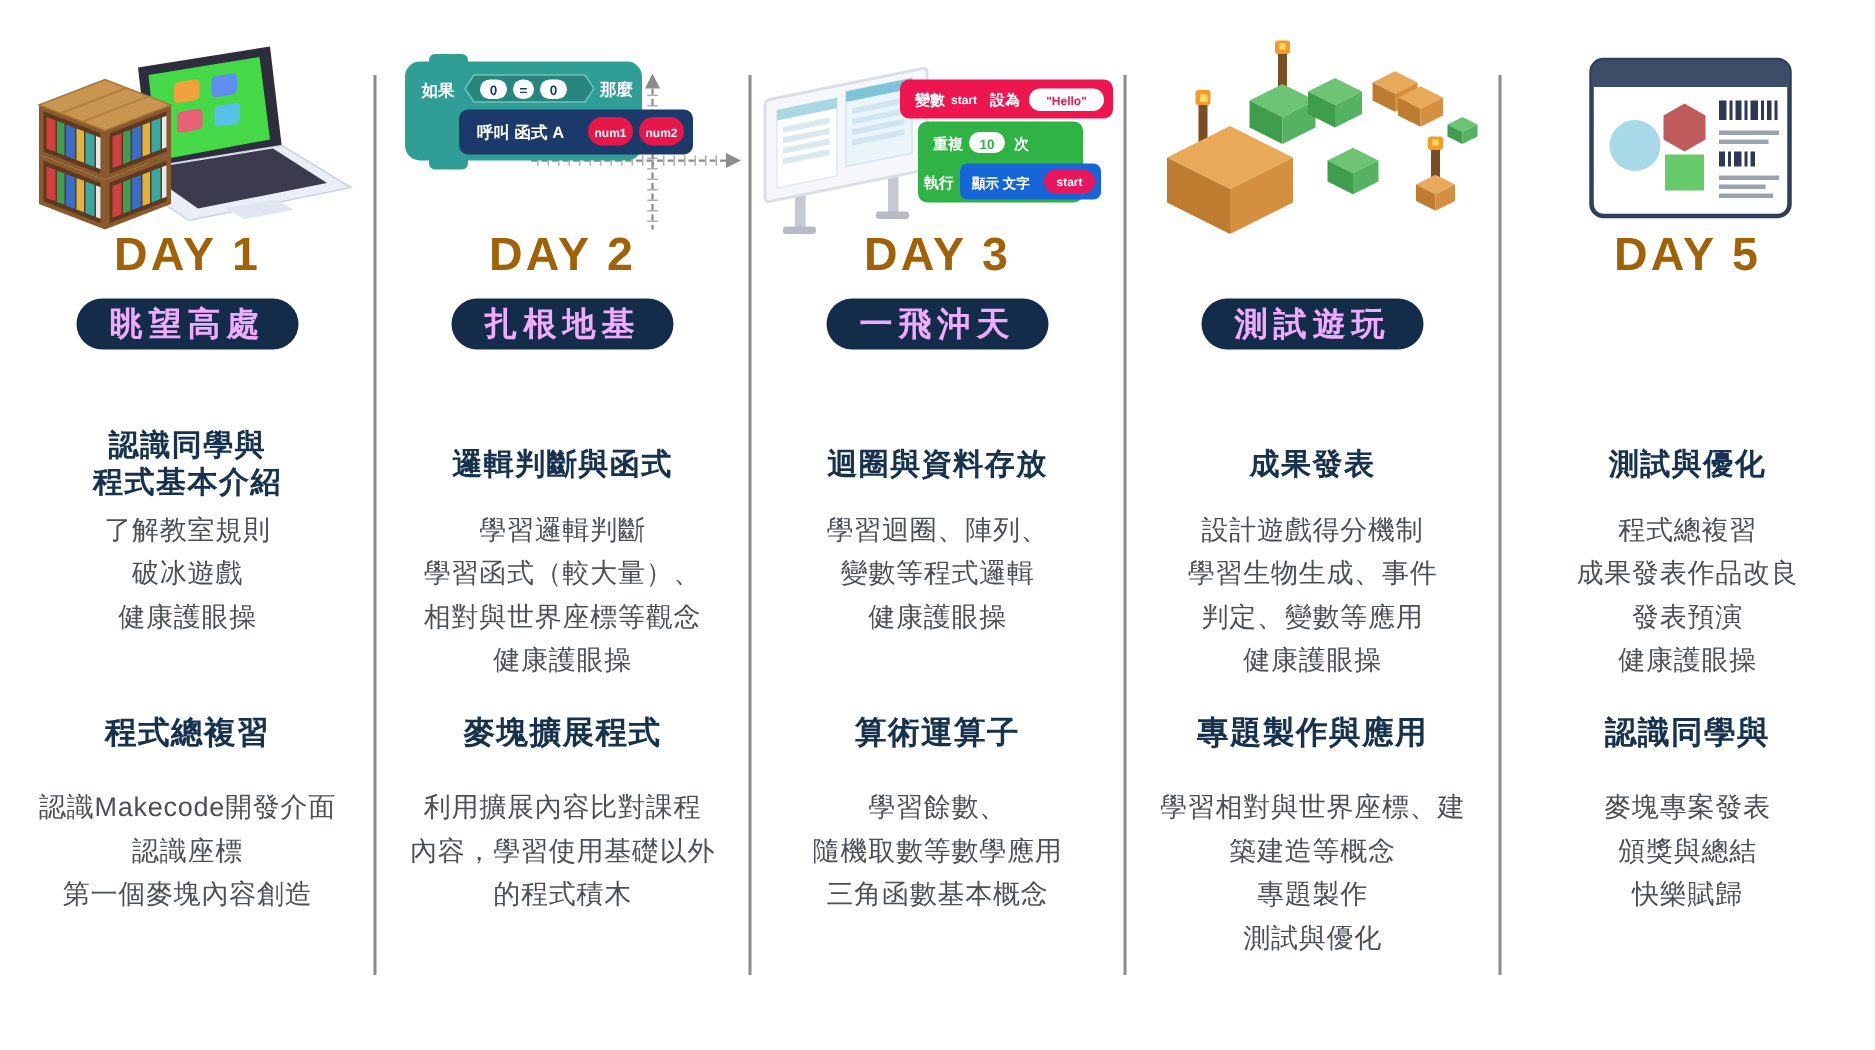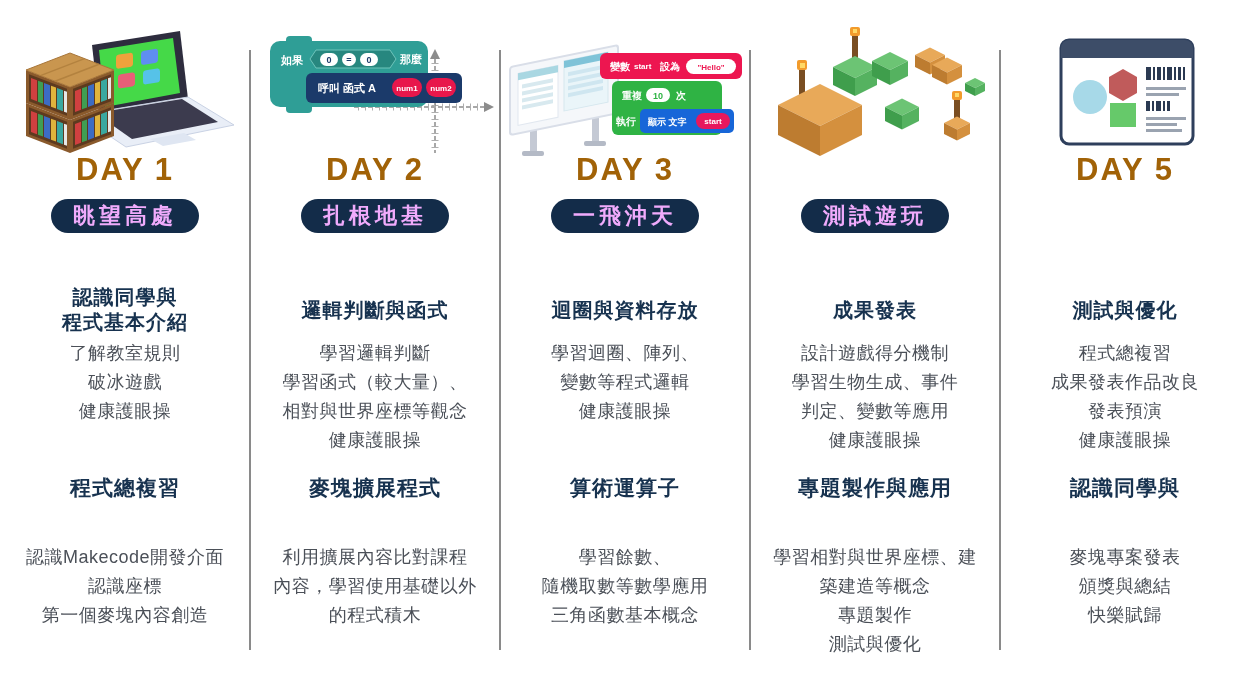--- a/index.html
+++ b/index.html
@@ -27,21 +27,21 @@
     position:absolute;left:5px;right:5px;display:flex;align-items:center;justify-content:center;
     text-align:center;font-weight:bold;color:#17324f;white-space:pre-line;letter-spacing:1px;
   }
   .sec-head.s1{top:282px;height:56px;font-size:20px;line-height:25px;}
   .sec-head.s2{top:472px;height:32px;font-size:21px;}
   .sec-items{
     position:absolute;left:2px;right:2px;text-align:center;color:#4b5058;
     font-size:18px;line-height:29px;white-space:pre-line;letter-spacing:.5px;
   }
   .sec-items.s1{top:339px;}
-  .sec-items.s2{top:543px;}
+  .sec-items.s2{top:524px;}
   svg text{font-family:"Liberation Sans","DejaVu Sans",sans-serif;}
 </style>
 </head>
 <body>
 
 <div class="board">
 
   <div class="col" style="left:0px">
     <div class="illus">
       <svg viewBox="0 0 250 135">

